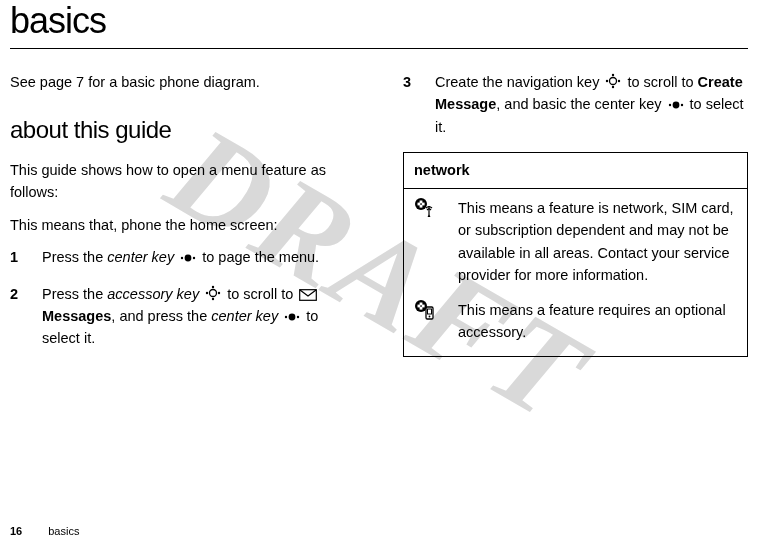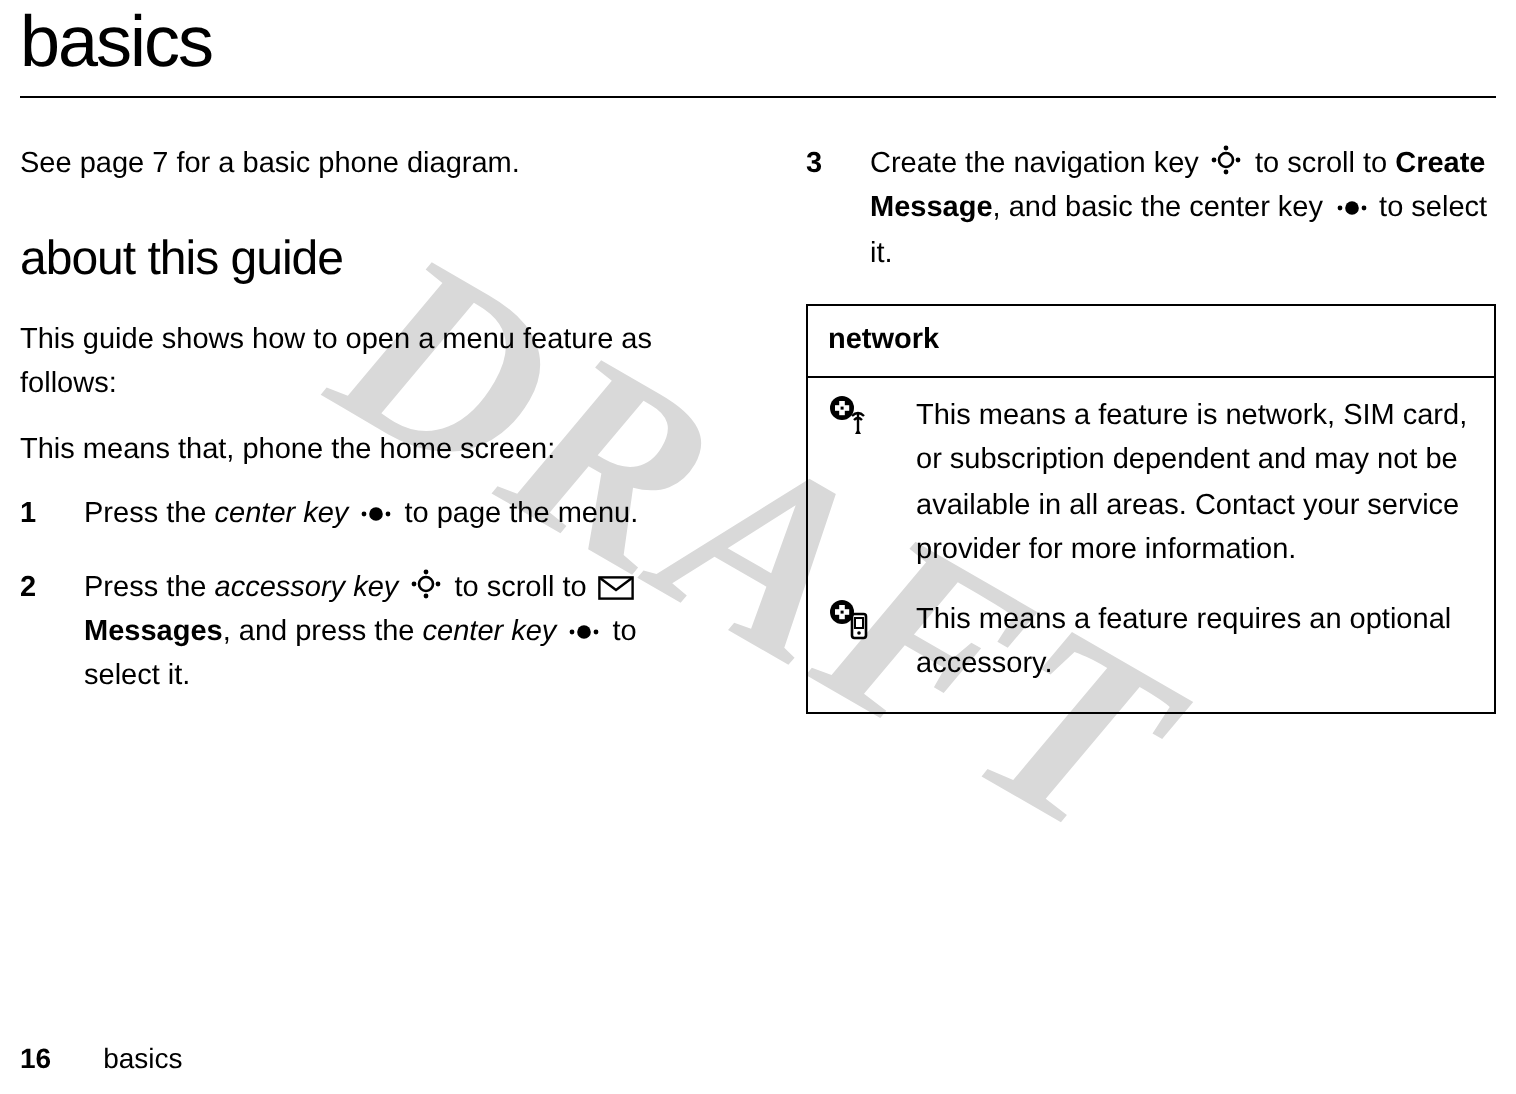--- a/index.html
+++ b/index.html
@@ -72,21 +72,21 @@
       gap: 20px;
     }
     .symbols-row + .symbols-row { padding-top: 0; }
     .sym-icon { flex: 0 0 24px; }
     .sym-text { flex: 1; }
     .emph { font-style: italic; }
     .footer {
       position: absolute;
       bottom: 10px;
       left: 10px;
-      font-size: 14px;
+      font-size: 11px;
     }
     .page-num { font-weight: bold; margin-right: 26px; }
     svg { display: block; }
   </style>
 </head>
 <body>
 
 <div class="watermark">DRAFT</div>
 
 <div class="content">

